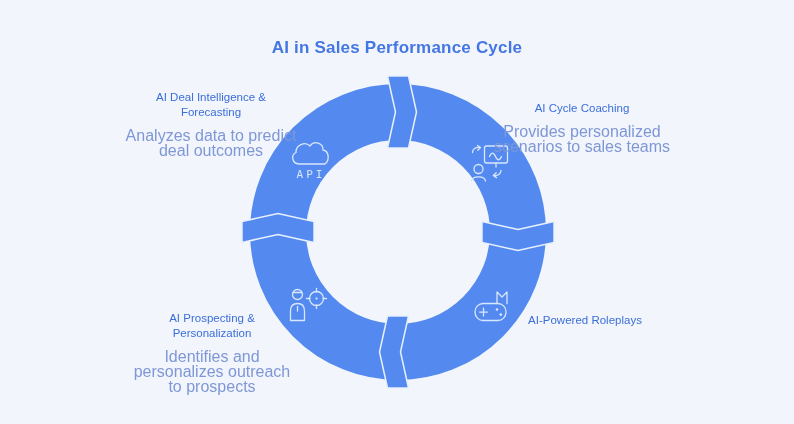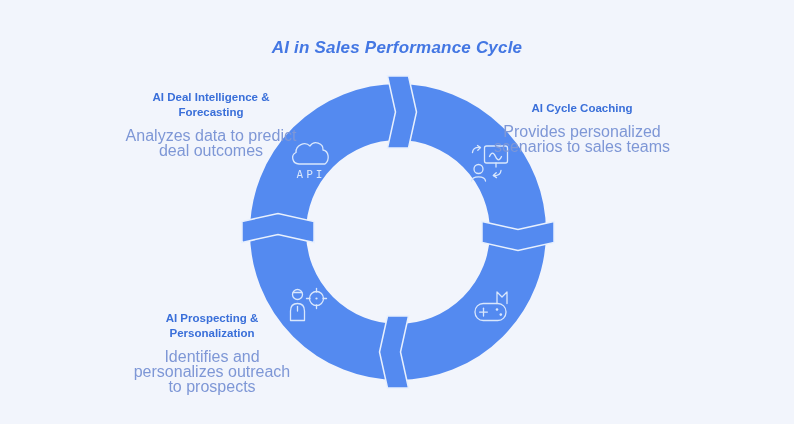--- a/index.html
+++ b/index.html
@@ -17,35 +17,34 @@
   .page-title {
     position: absolute;
     top: 38px;
     left: 0;
     width: 100%;
     text-align: center;
     font-size: 17px;
     font-weight: bold;
     color: #4477e3;
     letter-spacing: 0.2px;
-    font-style: italic;
   }
   .diagram-svg {
     position: absolute;
     top: 0;
     left: 0;
   }
   .label-block {
     position: absolute;
     width: 190px;
     text-align: center;
   }
   .block-heading {
     font-size: 11.5px;
-    font-weight: bold;
+    font-weight: normal;
     color: #3a6fd9;
     line-height: 15px;
     white-space: pre-line;
   }
   .block-desc {
     margin-top: 8px;
     font-size: 16px;
     color: #7e97d6;
     line-height: 15px;
     white-space: pre-line;
@@ -139,20 +138,21 @@
 deal outcomes</div>
   </div>
 
   <div class="label-block tr">
     <div class="block-heading">AI Cycle Coaching</div>
     <div class="block-desc">Provides personalized
 scenarios to sales teams</div>
   </div>
 
   <div class="label-block br">
+    <div class="block-heading">AI-Powered Roleplays</div>
   </div>
 
   <div class="label-block bl">
     <div class="block-heading">AI Prospecting &amp;
 Personalization</div>
     <div class="block-desc">Identifies and
 personalizes outreach
 to prospects</div>
   </div>
 

